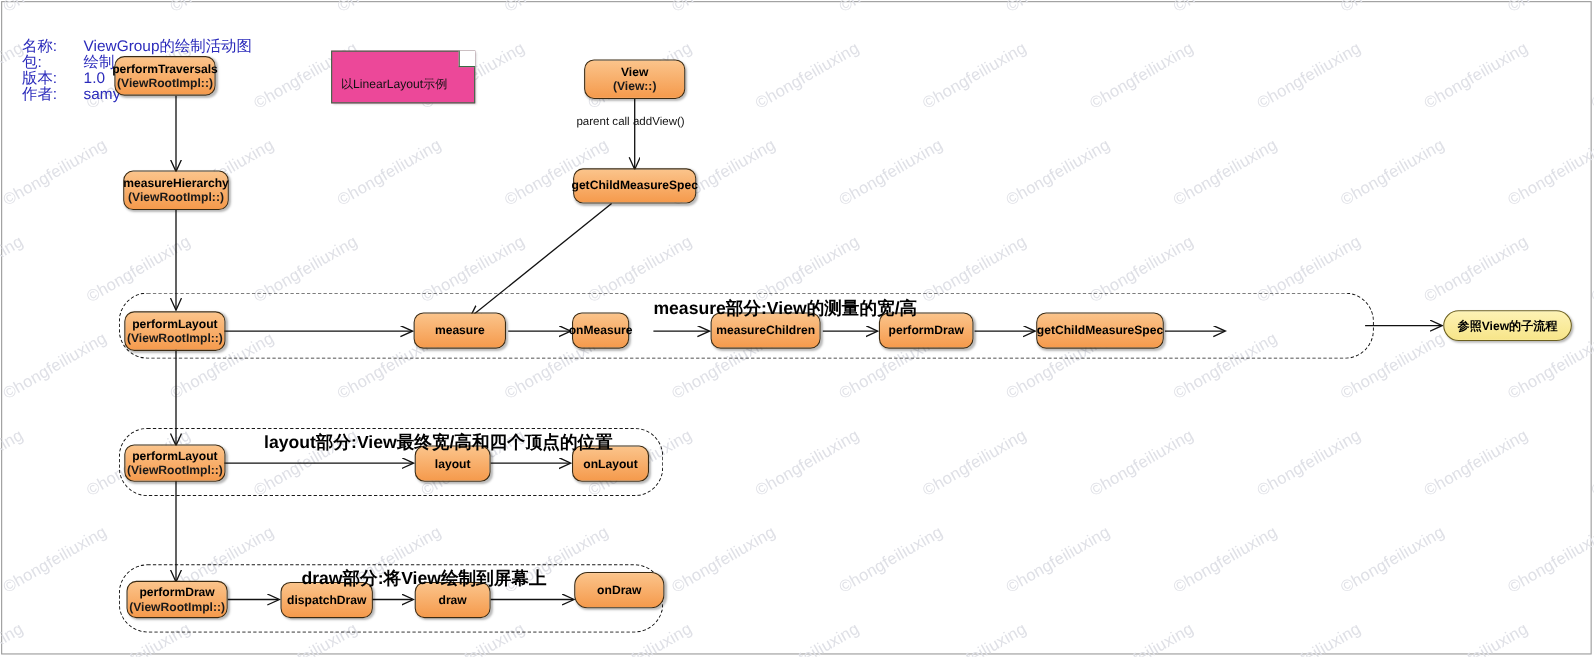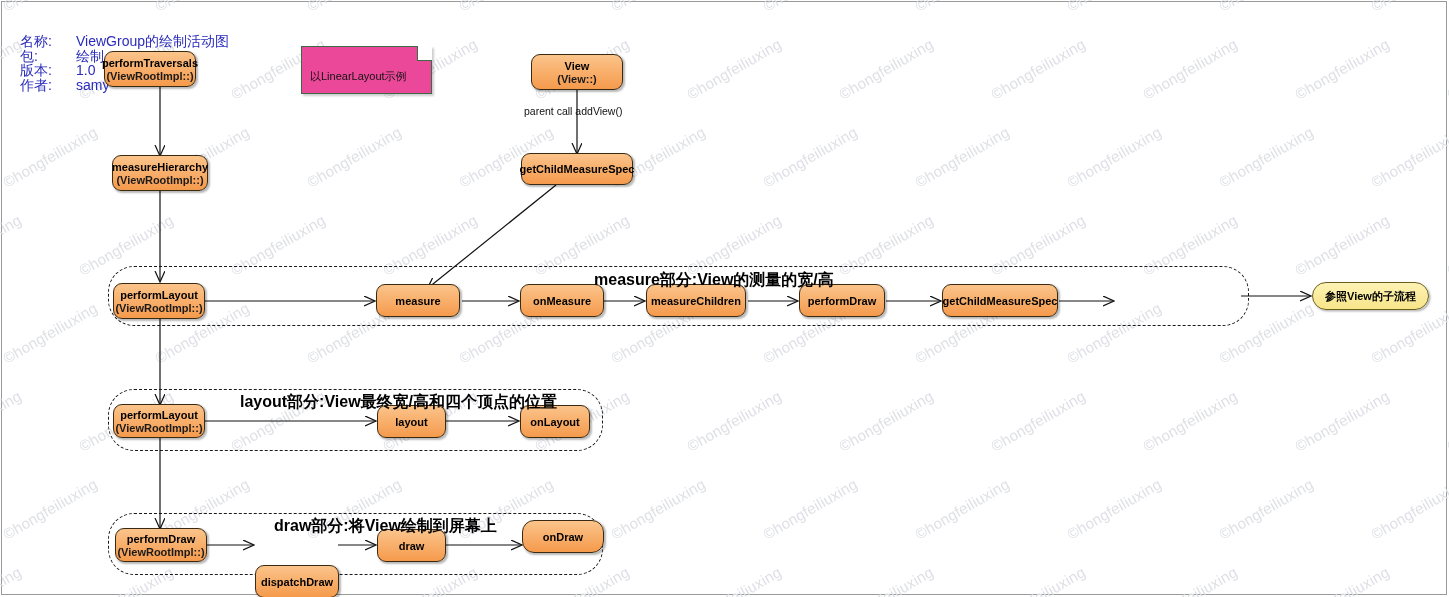--- a/index.html
+++ b/index.html
@@ -313,21 +313,21 @@
 
   <div class="node" style="left:113px;top:283px;width:92px;height:36px;">
     <span>performLayout</span>
     <span class="sub">(ViewRootImpl::)</span>
   </div>
 
   <div class="node" style="left:376px;top:284px;width:84px;height:33px;">
     <span>measure</span>
   </div>
 
-  <div class="node" style="left:520px;top:284px;width:84px;height:33px;">
+  <div class="node" style="left:520px;top:284px;width:52px;height:33px;">
     <span>onMeasure</span>
   </div>
 
   <div class="node" style="left:646px;top:284px;width:100px;height:33px;">
     <span>measureChildren</span>
   </div>
 
   <div class="node" style="left:799px;top:284px;width:86px;height:33px;">
     <span>performDraw</span>
   </div>
@@ -352,21 +352,21 @@
 
   <div class="node" style="left:520px;top:405px;width:70px;height:33px;">
     <span>onLayout</span>
   </div>
 
   <div class="node" style="left:115px;top:528px;width:92px;height:34px;">
     <span>performDraw</span>
     <span class="sub">(ViewRootImpl::)</span>
   </div>
 
-  <div class="node" style="left:255px;top:529px;width:84px;height:33px;margin-top:36px;">
+  <div class="node" style="left:255px;top:529px;width:84px;height:33px;">
     <span>dispatchDraw</span>
   </div>
 
   <div class="node" style="left:377px;top:529px;width:69px;height:33px;">
     <span>draw</span>
   </div>
 
   <div class="node" style="left:522px;top:520px;width:82px;height:33px;border-radius:12px;">
     <span>onDraw</span>
   </div>

